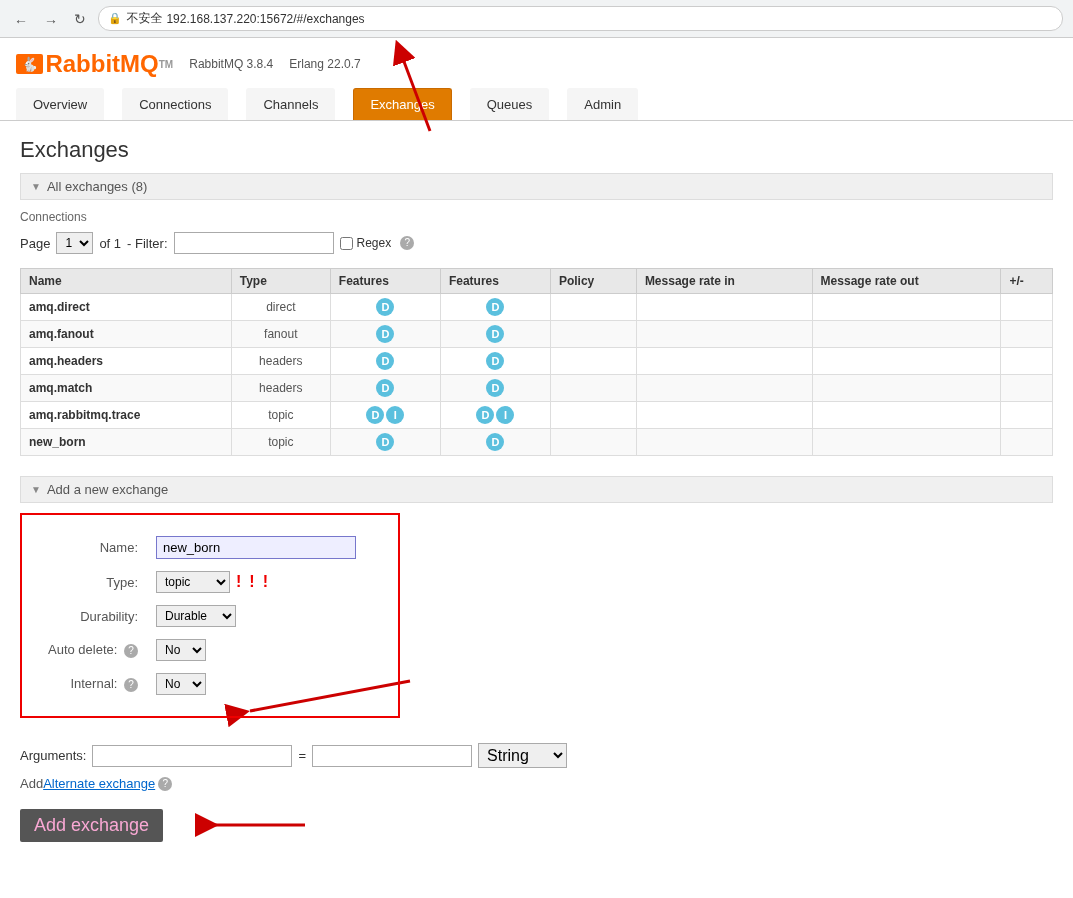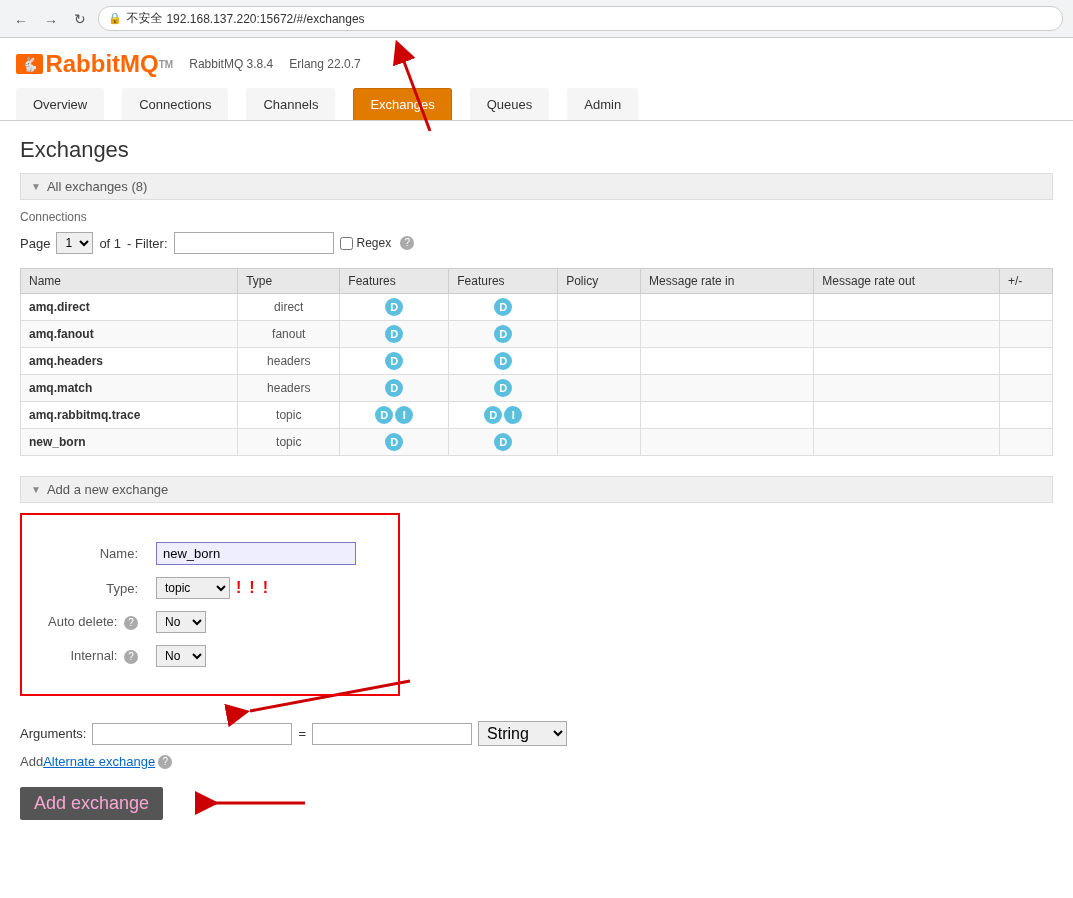--- a/index.html
+++ b/index.html
@@ -146,21 +146,21 @@
       border-collapse: collapse;
       width: 100%;
       font-size: 12px;
       margin-bottom: 20px;
     }
     table.exchanges-table th {
       background: #e8e8e8;
       border: 1px solid #ccc;
       padding: 5px 8px;
       text-align: left;
-      font-weight: normal;
+      font-weight: bold;
       white-space: nowrap;
     }
     table.exchanges-table td {
       border: 1px solid #ddd;
       padding: 4px 8px;
       white-space: nowrap;
     }
     table.exchanges-table tr:nth-child(even) td { background: #f9f9f9; }
     table.exchanges-table tr:nth-child(odd) td { background: #fff; }
     table.exchanges-table td.name-col { font-weight: bold; }
@@ -177,21 +177,21 @@
       font-weight: bold;
       color: #fff;
       margin: 0 1px;
     }
     .badge-d { background: #5bc0de; }
     .badge-i { background: #5bc0de; }
 
     
     .add-exchange-section {
       border: 2px solid #e00;
-      padding: 20px 16px;
+      padding: 14px 16px;
       display: inline-block;
       margin-bottom: 14px;
       min-width: 380px;
       position: relative;
     }
     .add-exchange-section table td {
       padding: 5px 8px;
       font-size: 13px;
       vertical-align: middle;
     }
@@ -458,20 +458,29 @@
         <td style="display:flex;align-items:center;gap:4px;">
           <select>
             <option>direct</option>
             <option>fanout</option>
             <option>headers</option>
             <option selected="">topic</option>
           </select>
           <span class="exclaim">!</span>
           <span class="exclaim">!</span>
           <span class="exclaim">!</span>
+        </td>
+      </tr>
+      <tr>
+        <td>Durability:</td>
+        <td>
+          <select>
+            <option selected="">Durable</option>
+            <option>Transient</option>
+          </select>
         </td>
       </tr>
       <tr>
         <td>
           <span>Auto delete:</span>
           <span class="help-icon">?</span>
         </td>
         <td>
           <select>
             <option selected="">No</option>

